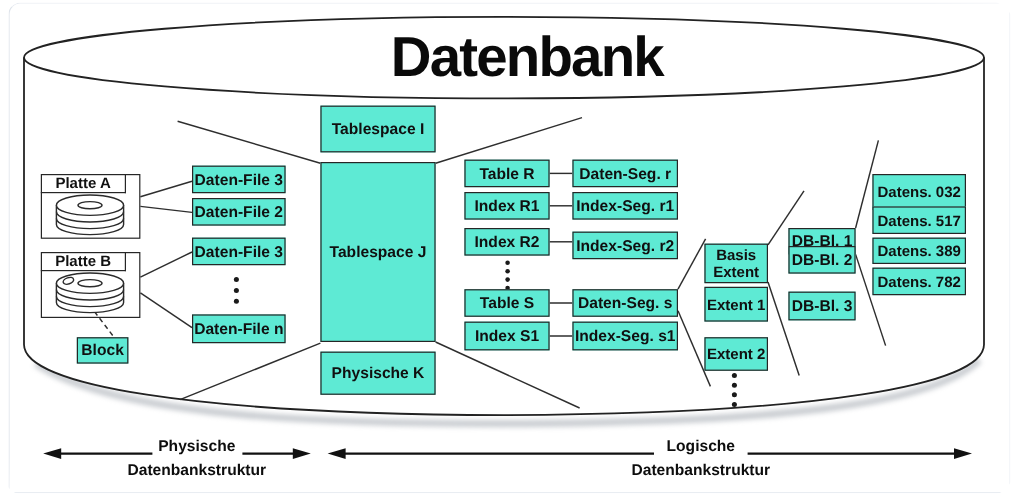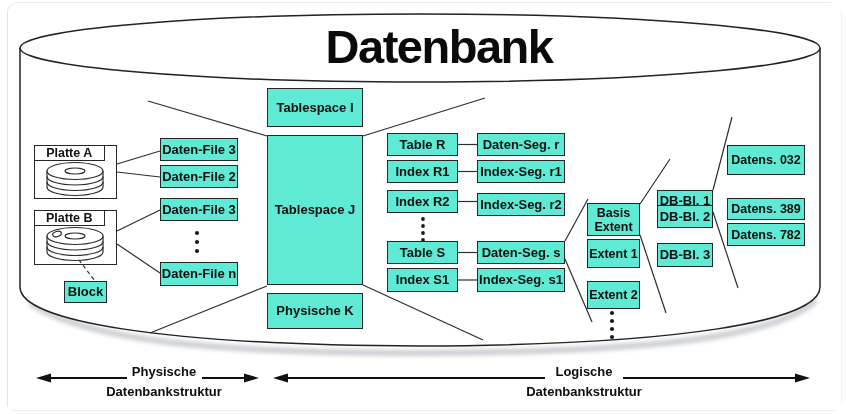--- a/index.html
+++ b/index.html
@@ -146,20 +146,21 @@
 
   <div class="node small" style="left:587px;top:203px;width:53px;height:33px">Basis Extent</div>
   <div class="node small" style="left:587px;top:239px;width:53px;height:29px">Extent 1</div>
   <div class="node small" style="left:587px;top:281px;width:53px;height:28px">Extent 2</div>
 
   <div class="node" style="left:657px;top:190px;width:56px;height:22px">DB-Bl. 1</div>
   <div class="node" style="left:657px;top:205px;width:56px;height:23px">DB-Bl. 2</div>
   <div class="node" style="left:657px;top:243px;width:56px;height:24px">DB-Bl. 3</div>
 
   <div class="node small" style="left:727px;top:145px;width:78px;height:30px">Datens. 032</div>
+  <div class="node small" style="left:727px;top:172px;width:78px;height:23px">Datens. 517</div>
   <div class="node small" style="left:727px;top:198px;width:78px;height:22px">Datens. 389</div>
   <div class="node small" style="left:727px;top:223px;width:78px;height:23px">Datens. 782</div>
 
   <div class="legend" style="left:84px;top:362px;width:160px">
     <div>Physische</div>
     <div>Datenbankstruktur</div>
   </div>
   <div class="legend" style="left:499px;top:362px;width:170px">
     <div>Logische</div>
     <div>Datenbankstruktur</div>

